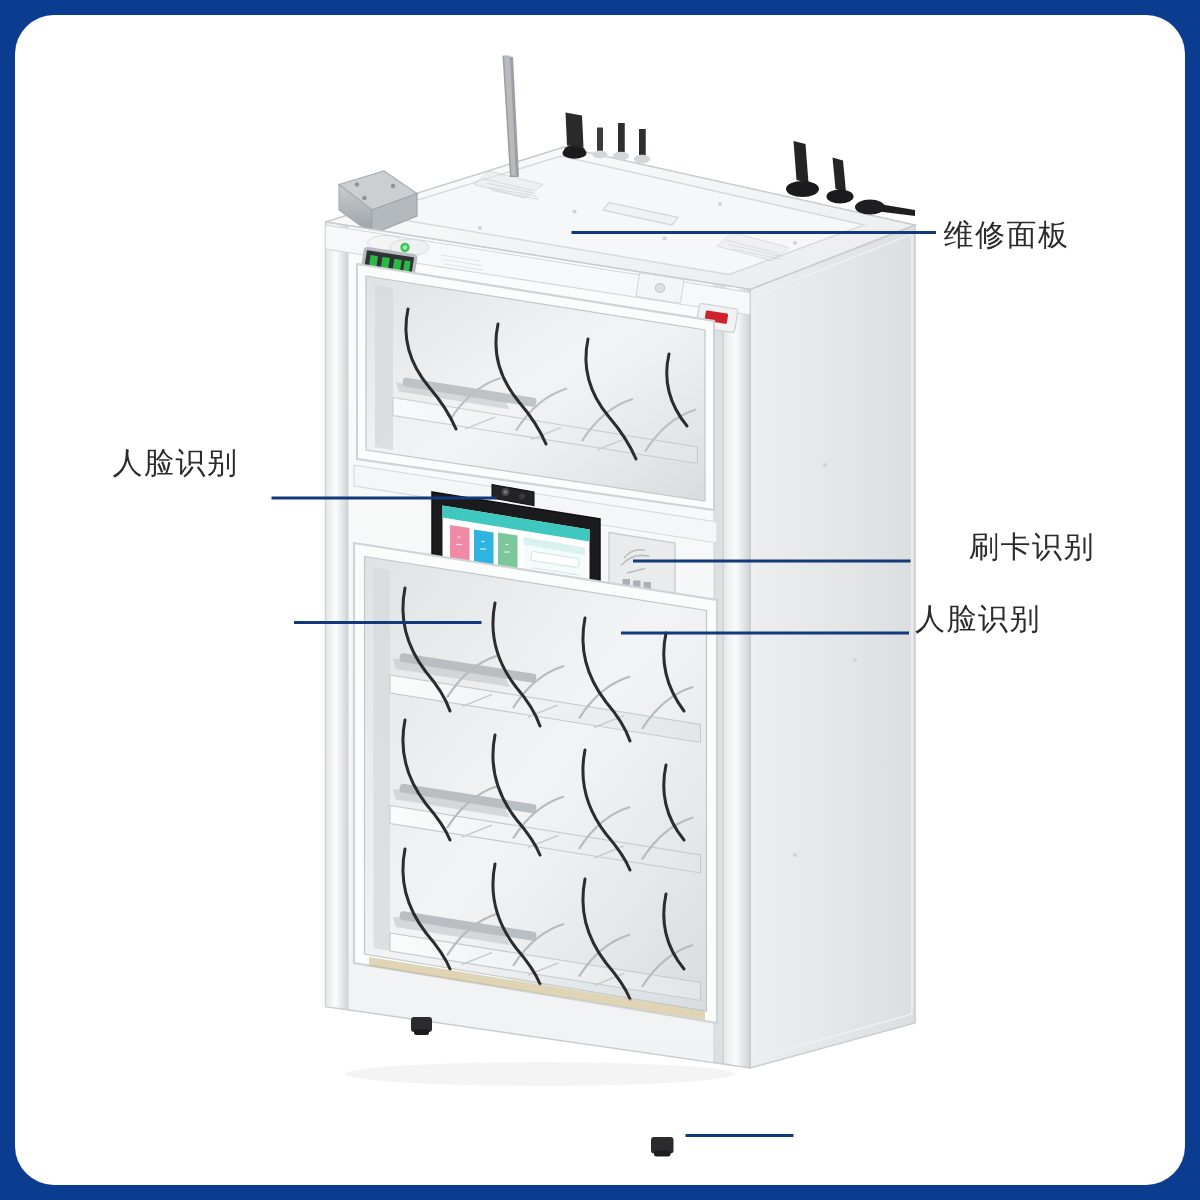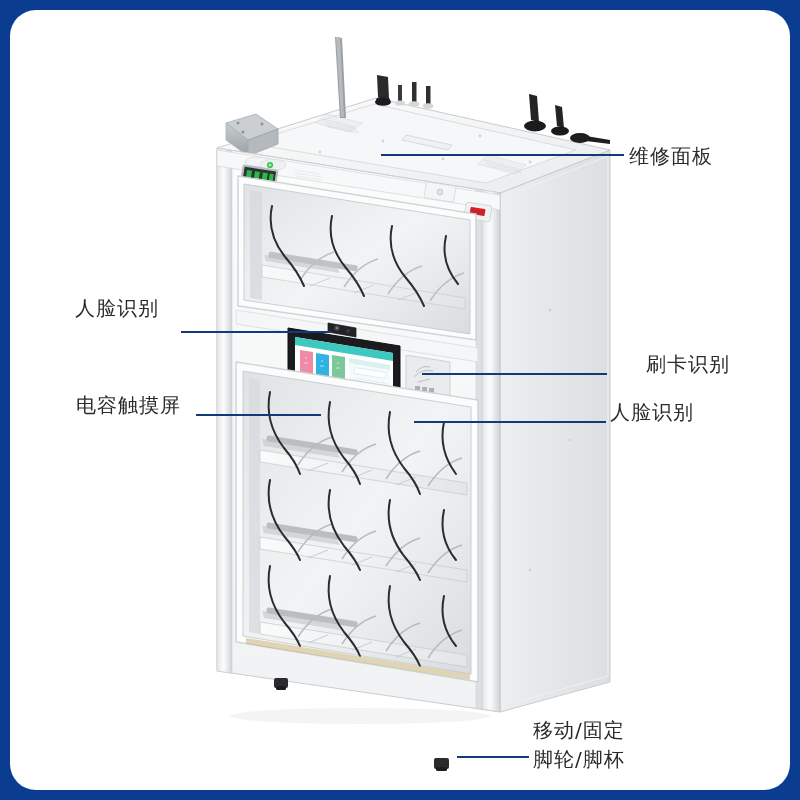--- a/index.html
+++ b/index.html
@@ -436,23 +436,18 @@
     <div class="leader" style="left:412px; top:363px; width:185px;"></div>
     <div class="leader" style="left:404px; top:411px; width:192px;"></div>
     <div class="leader" style="left:447px; top:746px; width:72px;"></div>
 
     <div class="label" style="left:619px; top:133px;">维修面板</div>
 
     <div class="label" style="left:65px; top:285px;">人脸识别</div>
 
     <div class="label" style="left:600px; top:341px;margin-left:36px;">刷卡识别</div>
 
-    <div class="label" style="left:66px; top:382px;">电容触摸屏</div>
 
     <div class="label" style="left:600px; top:389px;">人脸识别</div>
 
-    <div class="label two-line" style="left:523px; top:706px;">
-      <div>移动/固定</div>
-      <div>脚轮/脚杯</div>
-    </div>
 
   </div>
 </div>
 
 </body></html>

